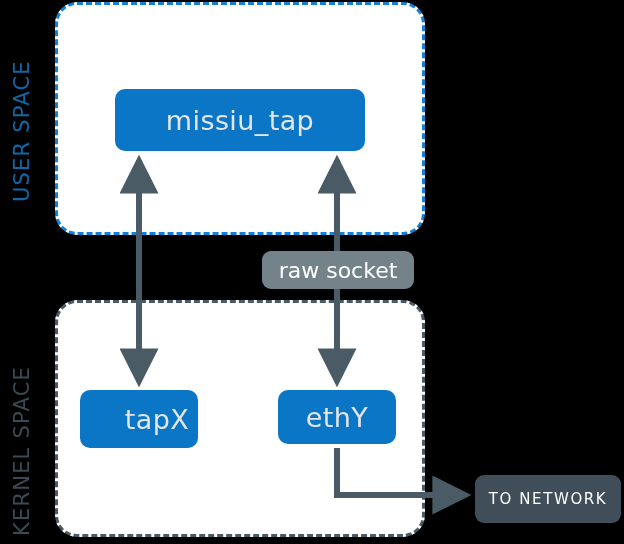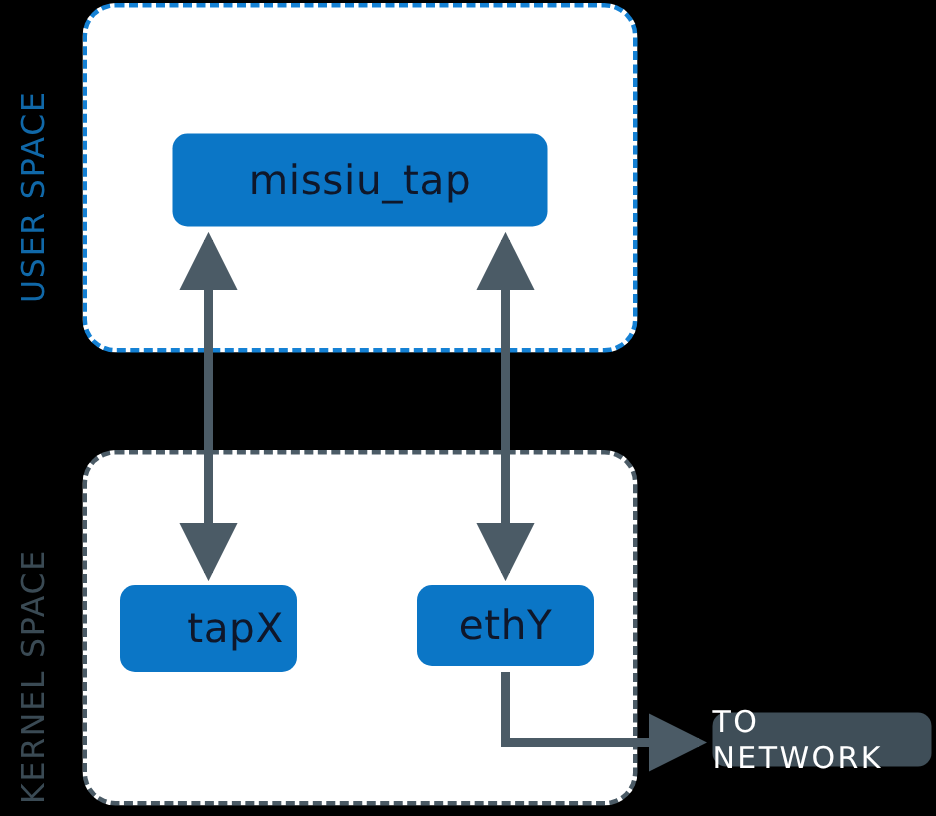--- a/index.html
+++ b/index.html
@@ -60,21 +60,21 @@
   #kernel-space-label {
     left: 10px;
     top: 536px;
     color: #3a4a54;
   }
 
   
   .node {
     position: absolute;
     background: #0b76c6;
-    color: #0f172a;
+    color: #e5e5e5;
     border-radius: 10px;
     display: flex;
     align-items: center;
     justify-content: center;
     font-size: 27px;
     letter-spacing: 0.4px;
     box-sizing: border-box;
   }
   #node-missiu-tap {
     left: 115px;
@@ -111,23 +111,23 @@
     top: 251px;
     width: 152px;
     height: 38px;
     background: #74838a;
     font-size: 22px;
   }
   #pill-to-network {
     left: 475px;
     top: 475px;
     width: 146px;
-    height: 36px;
+    height: 48px;
     background: #3f4e58;
-    font-size: 20px;
+    font-size: 15px;
     letter-spacing: 1.6px;
   }
 
   
   #connectors {
     position: absolute;
     left: 0;
     top: 0;
     width: 624px;
     height: 544px;
@@ -164,16 +164,17 @@
 
     <path d="M337,448 L337,495 L466,495" fill="none" stroke="#4b5b66" stroke-width="6" stroke-linejoin="miter" marker-end="url(#arrowhead)"></path>
   </svg>
 
   <div id="node-missiu-tap" class="node">missiu_tap</div>
 
   <div id="node-tapx" class="node">tapX</div>
 
   <div id="node-ethy" class="node">ethY</div>
 
+  <div id="pill-raw-socket" class="pill">raw socket</div>
 
   <div id="pill-to-network" class="pill">TO NETWORK</div>
 
 </div>
 
 </body></html>

